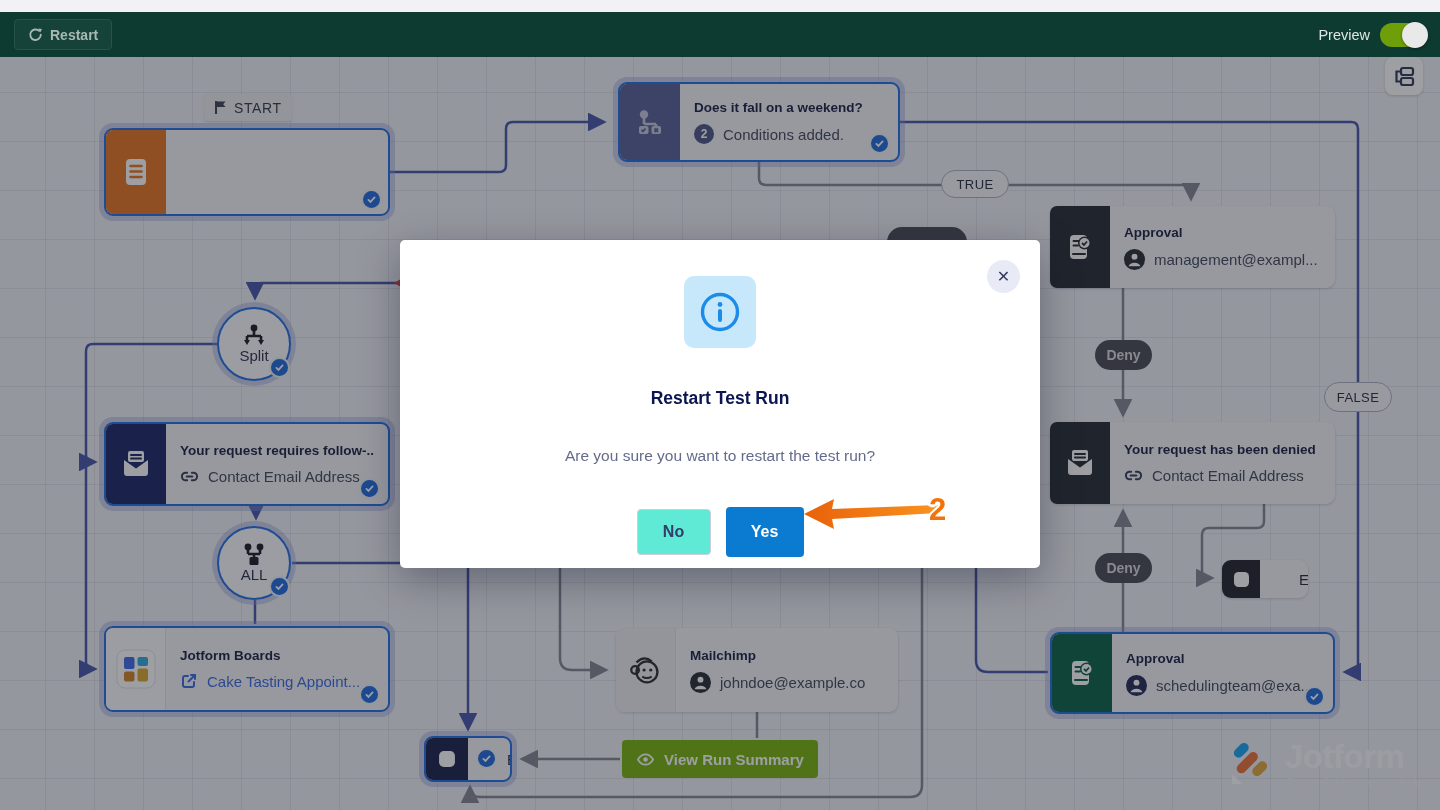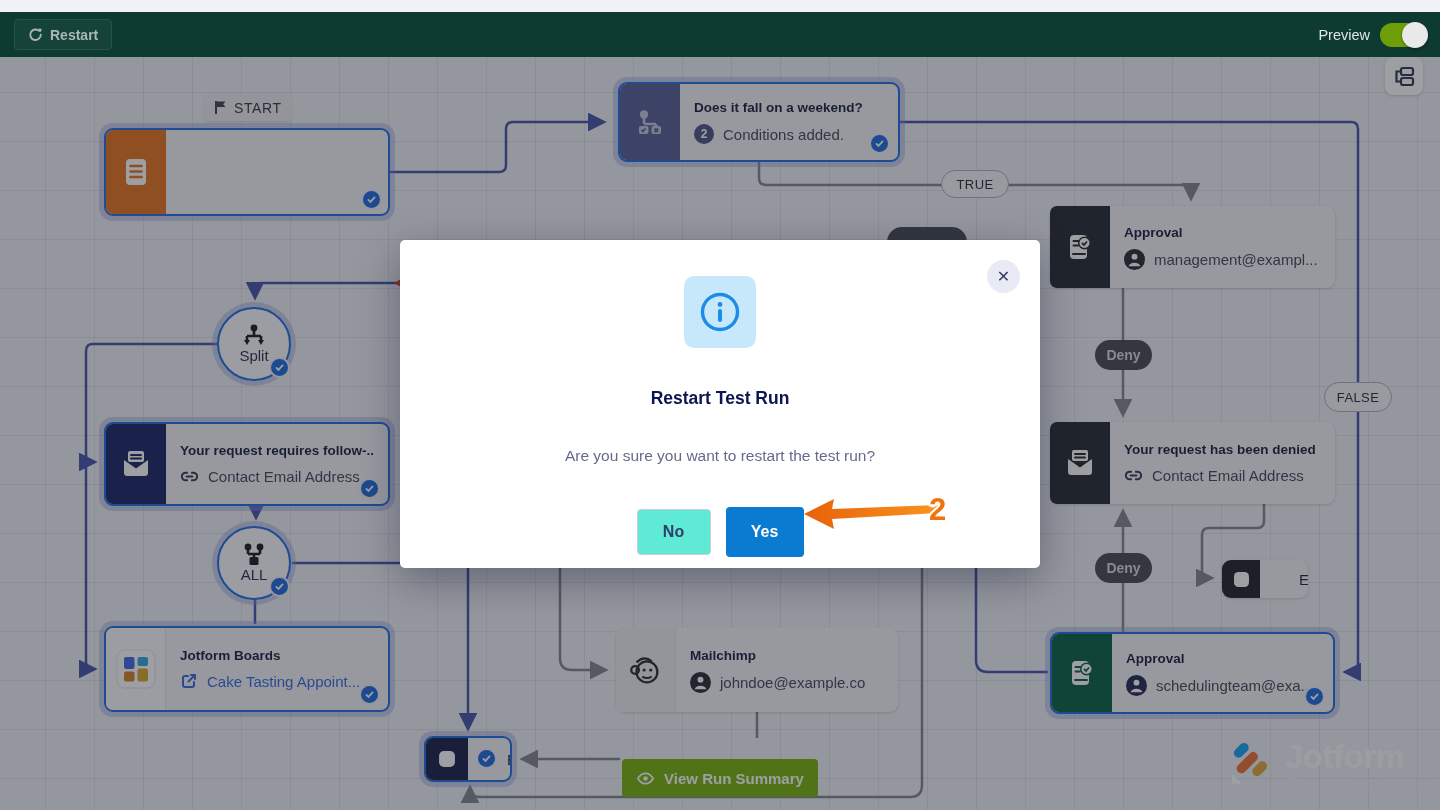--- a/index.html
+++ b/index.html
@@ -399,21 +399,21 @@
           </svg>
         </div>
       <div class="endlabel">END</div>
       <div class="badge" style="right:13px;top:10px;">
           <svg width="11" height="11" viewBox="0 0 16 16">
             <path d="M3.5,8.5 l3,3 6-6.5" stroke="#fff" stroke-width="2.6" fill="none" stroke-linecap="round"></path>
           </svg>
         </div>
     </div>
 
-    <button class="summary-btn" style="left:622px;top:695px;width:196px;height:38px;margin-top:19px;">
+    <button class="summary-btn" style="left:622px;top:695px;width:196px;height:38px;">
       <svg width="19" height="19" viewBox="0 0 20 20">
           <path d="M2,10 s3,-5.5 8,-5.5 8,5.5 8,5.5 -3,5.5 -8,5.5 -8,-5.5 -8,-5.5 z" stroke="#fff" stroke-width="1.8" fill="none"></path>
           <circle cx="10" cy="10" r="2.4" fill="#fff"></circle>
         </svg>
       <span>View Run Summary</span>
     </button>
 
     <button class="flow-btn" style="left:1385px;top:12px;">
       <svg width="24" height="24" viewBox="0 0 24 24">
           <g stroke="#2c3350" stroke-width="2.2" fill="none">

